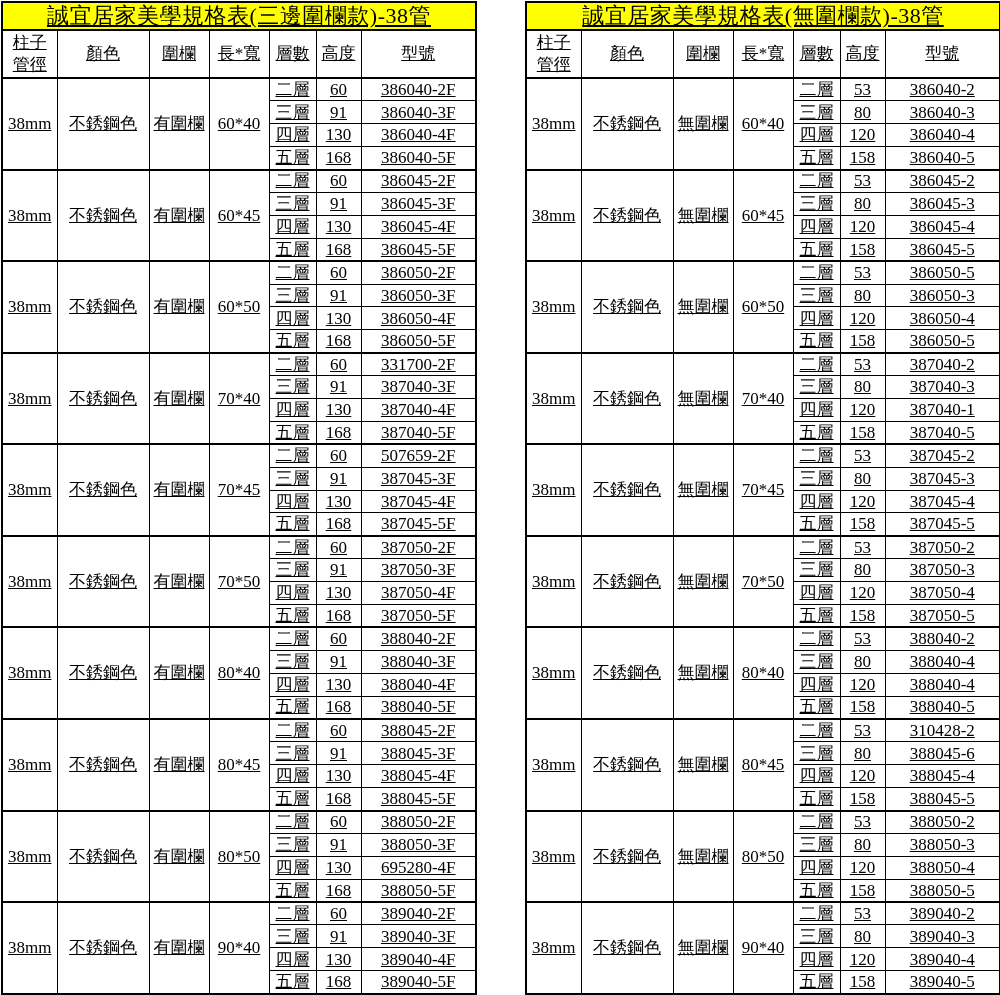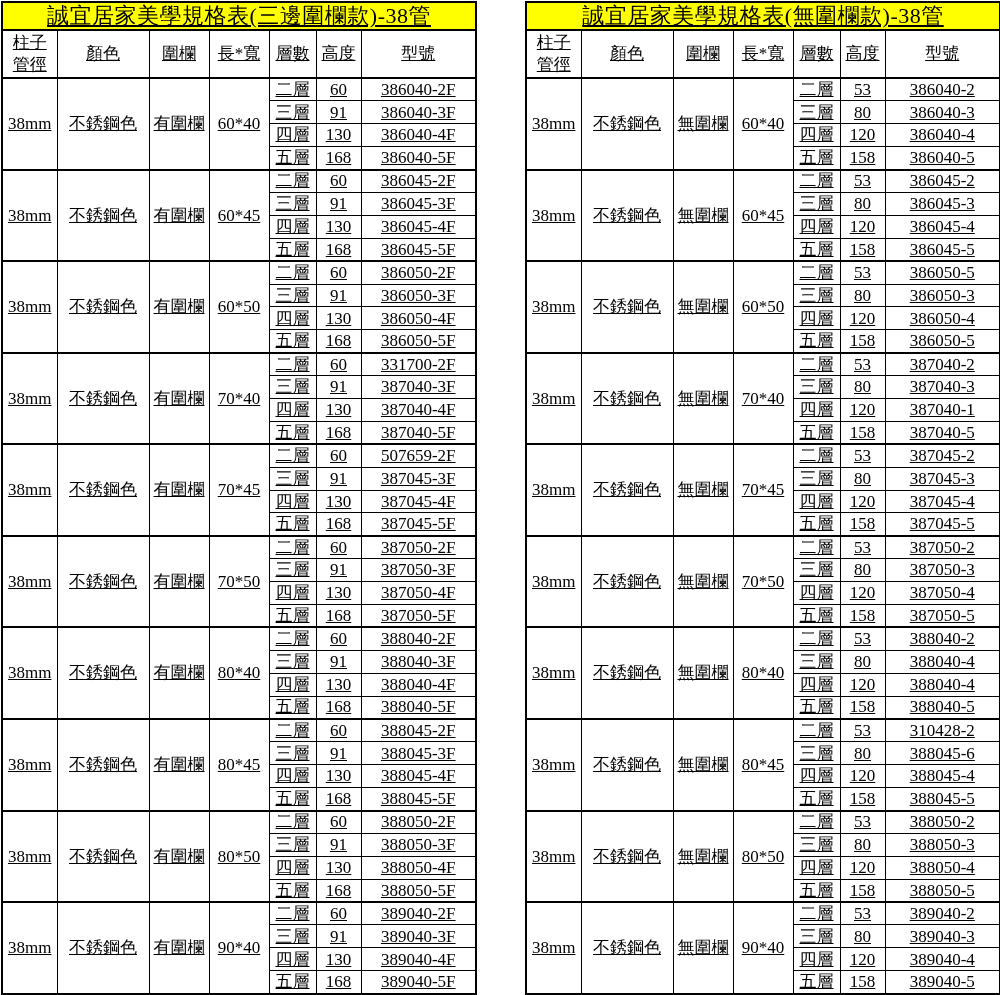--- a/index.html
+++ b/index.html
@@ -291,21 +291,21 @@
           <td>388050-2F</td>
         </tr>
         <tr class="data-row">
           <td>三層</td>
           <td>91</td>
           <td>388050-3F</td>
         </tr>
         <tr class="data-row">
           <td>四層</td>
           <td>130</td>
-          <td>388050-4F</td>
+          <td>695280-4F</td>
         </tr>
         <tr class="data-row">
           <td>五層</td>
           <td>168</td>
           <td>388050-5F</td>
         </tr>
         <tr class="data-row group-start">
           <td class="merge-cell" rowspan="4">38mm</td>
           <td class="merge-cell" rowspan="4">不銹鋼色</td>
           <td class="merge-cell" rowspan="4">有圍欄</td>

